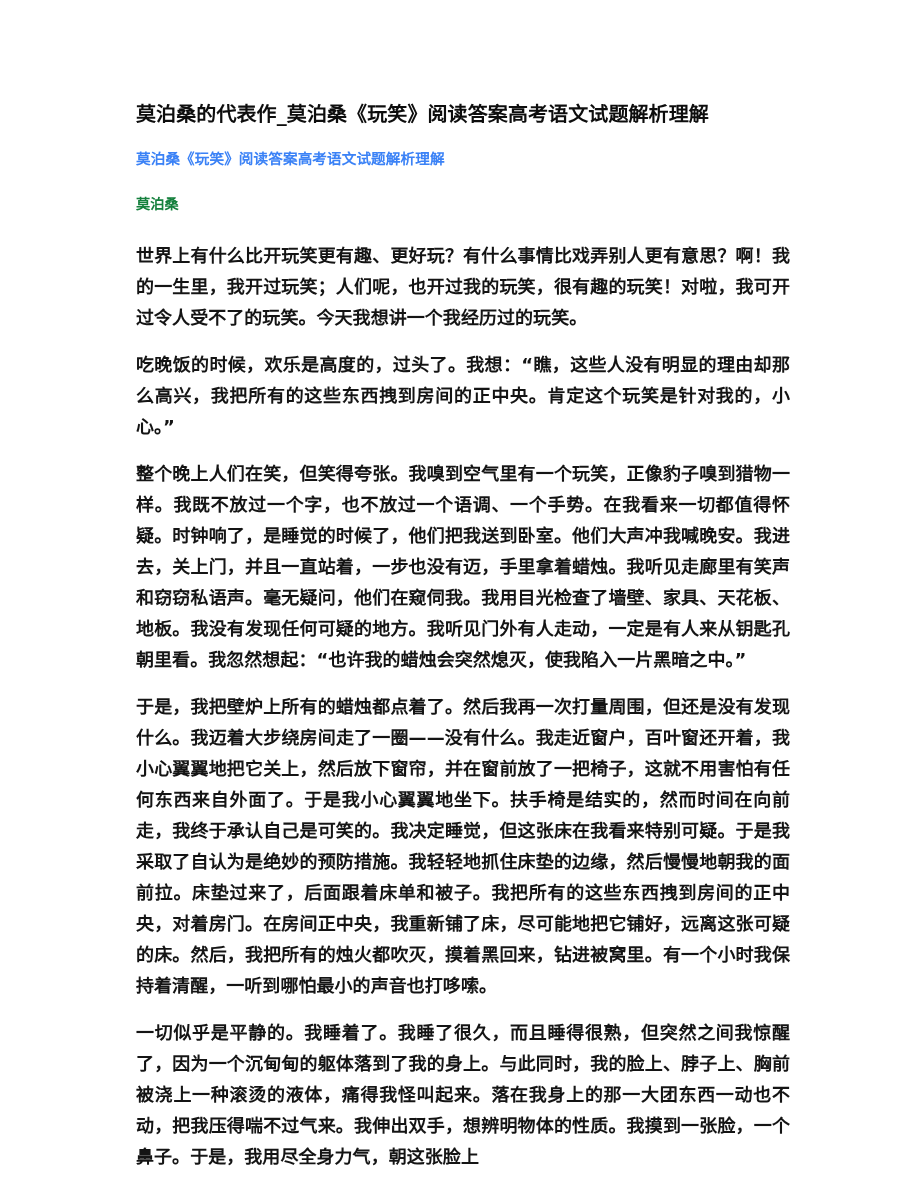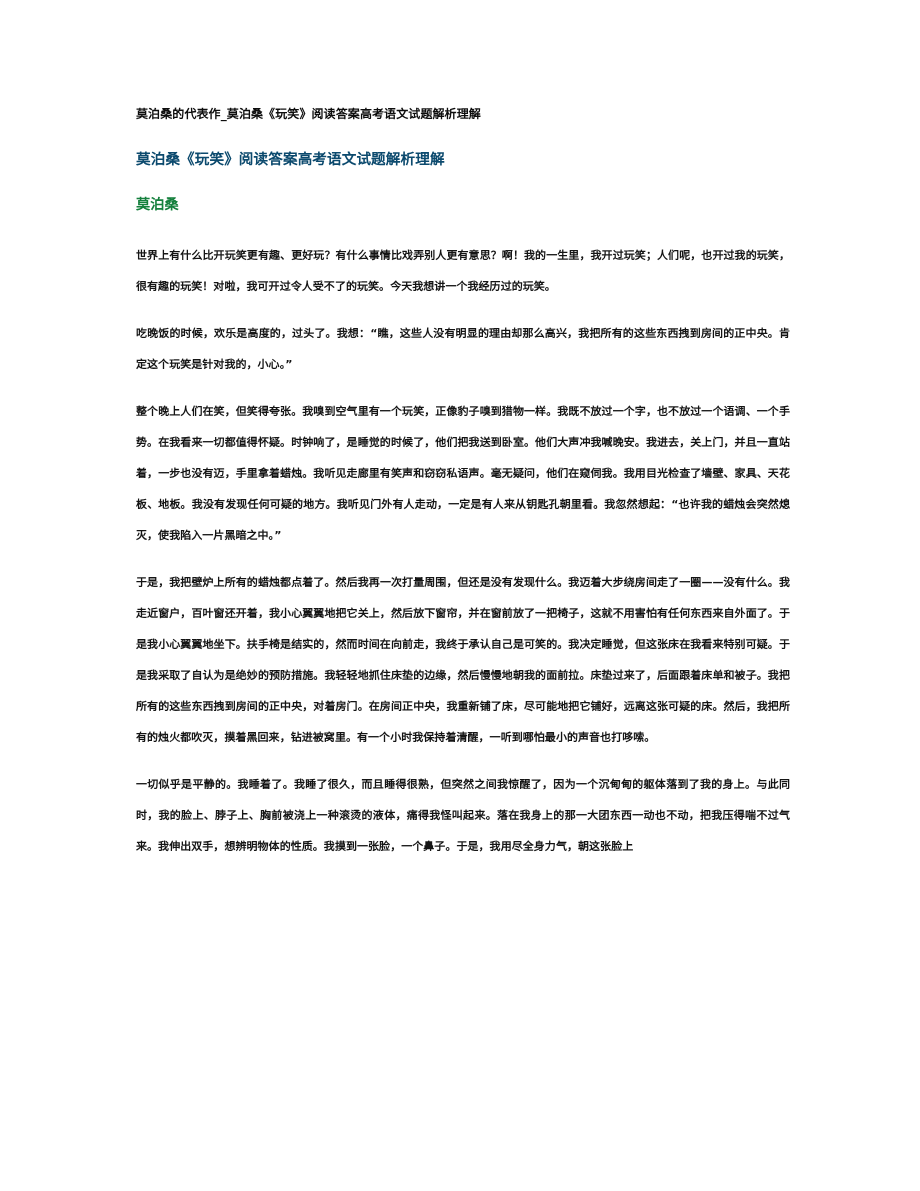--- a/index.html
+++ b/index.html
@@ -17,52 +17,52 @@
     -webkit-font-smoothing: antialiased;
   }
   .page {
     box-sizing: border-box;
     width: 920px;
     min-height: 1191px;
     background: #ffffff;
     padding: 103px 130px 40px 136px;
   }
   .doc-title {
-    font-size: 12px;
+    font-size: 20px;
     font-weight: 700;
     line-height: 22px;
     letter-spacing: 0.1px;
     margin: 0 0 23px 0;
     color: #0d0d0d;
   }
   .doc-subtitle {
     font-size: 14.6px;
     font-weight: 700;
     line-height: 22px;
     letter-spacing: 0.1px;
     margin: 0 0 23px 0;
-    color: #0c4a6e;
+    color: #3b82f6;
   }
   .work-title {
     font-size: 14.2px;
     font-weight: 700;
     line-height: 22px;
     margin: 0 0 24px 0;
     color: #0d0d0d;
   }
   .author-line {
     font-size: 14.2px;
     font-weight: 700;
     line-height: 22px;
     margin: 0 0 25px 0;
     color: #15803d;
   }
   .body-text {
     margin: 0 0 16px 0;
-    font-size: 11px;
+    font-size: 18px;
     font-weight: 600;
     line-height: 31px;
     text-align: justify;
     text-justify: inter-ideograph;
     letter-spacing: 0.05px;
     color: #141414;
   }
   .body-text:last-child {
     margin-bottom: 16px;
   }

